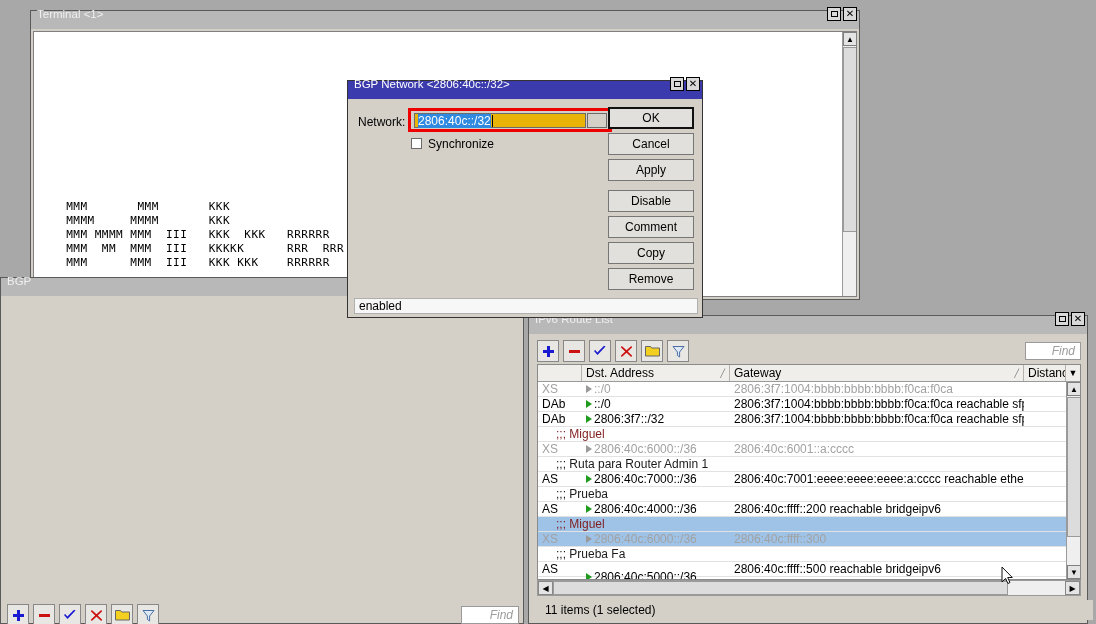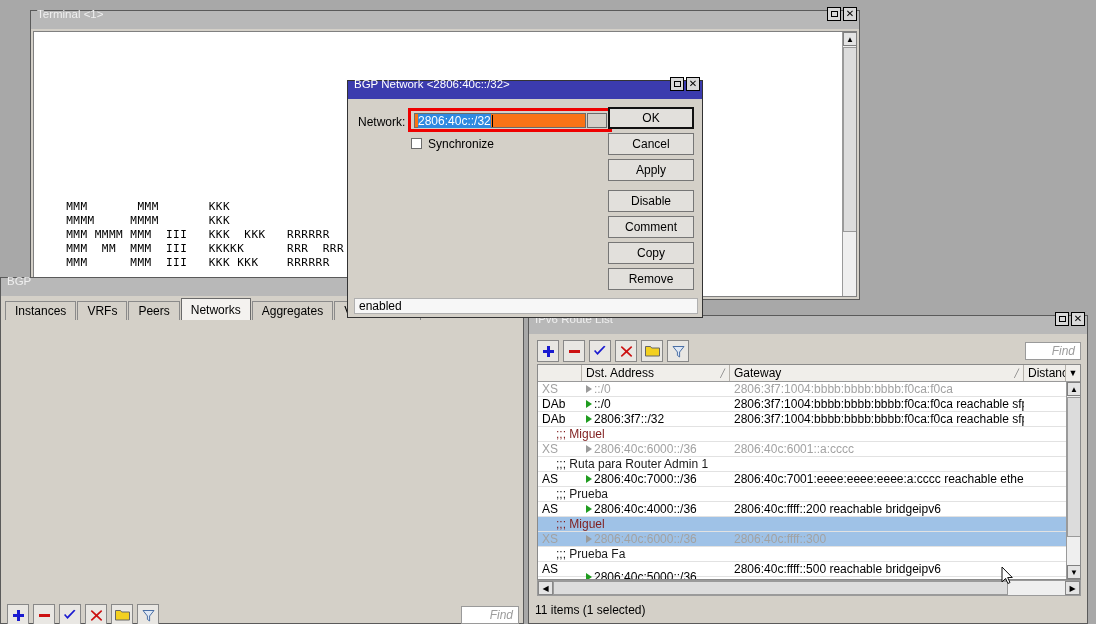--- a/index.html
+++ b/index.html
@@ -88,21 +88,21 @@
   .arr{display:inline-block;width:0;height:0;border-left:6px solid #1f9c1f;
     border-top:4px solid transparent;border-bottom:4px solid transparent;margin-right:2px;}
   .arr.gray{border-left-color:#9a9a9a;}
 
   
   #dlg{left:347px;top:80px;width:356px;height:238px;border:1px solid #333;box-sizing:border-box;
     background:#d4d0c8;}
   #dlg .body{position:absolute;left:0;right:0;top:18px;bottom:0;}
   .lbl{position:absolute;font-size:12px;}
   .redbox{position:absolute;border:3px solid #ee0000;box-sizing:border-box;}
-  .field{position:absolute;background:#f97316;border:1px solid #6b6b6b;box-sizing:border-box;
+  .field{position:absolute;background:#eab308;border:1px solid #6b6b6b;box-sizing:border-box;
     display:flex;align-items:center;padding-left:3px;font-size:12px;}
   .selt{background:#2f8ae0;color:#fff;}
   .caret{display:inline-block;width:1px;height:12px;background:#000;margin-left:1px;}
   .fieldbtn{position:absolute;background:#d4d0c8;border:1px solid #6b6b6b;box-sizing:border-box;}
   .chk{position:absolute;width:11px;height:11px;background:#fff;border:1px solid #6b6b6b;box-sizing:border-box;}
   .dbtn{
     position:absolute;height:22px;background:#e2e0dc;border:1px solid #767676;
     box-sizing:border-box;display:flex;align-items:center;justify-content:center;font-size:12px;
   }
   .dbtn.def{border:2px solid #111;}
@@ -143,40 +143,20 @@
       <div class="thumb" style="top:15px;height:185px;"></div>
     </div>
   </div>
 </div>
 
 <div class="win" id="bgp">
   <div class="titlebar inactive">
     <span class="tbtext">BGP</span>
   </div>
 
-  <div class="tabbar">
-    <div class="tab">
-        <span>Instances</span>
-      </div>
-    <div class="tab">
-        <span>VRFs</span>
-      </div>
-    <div class="tab">
-        <span>Peers</span>
-      </div>
-    <div class="tab sel">
-        <span>Networks</span>
-      </div>
-    <div class="tab">
-        <span>Aggregates</span>
-      </div>
-    <div class="tab">
-        <span>VPN4 Route</span>
-      </div>
-  </div>
 
   <div class="toolbar" style="left:6px;top:326px;">
     <div class="tbutton">
       <svg width="13" height="13" viewBox="0 0 13 13">
           <path d="M5 1h3v4h4v3H8v4H5V8H1V5h4z" fill="#1a1ad0"></path>
         </svg>
     </div>
     <div class="tbutton">
       <svg width="13" height="13" viewBox="0 0 13 13">
           <rect x="1" y="5" width="11" height="3" fill="#cc1111"></rect>
@@ -381,21 +361,21 @@
       <div class="arrow" style="position:absolute;bottom:0;">▼</div>
     </div>
   </div>
 
   <div class="hscroll" style="left:8px;top:264px;width:544px;">
     <div class="ha">◀</div>
     <div class="hthumb" style="width:455px;"></div>
     <div class="ha" style="margin-left:auto;">▶</div>
   </div>
 
-  <div class="statusbar" style="left:2px;top:284px;width:552px;height:20px;background:#d4d0c8;border:none;">
+  <div class="statusbar" style="left:12px;top:284px;width:552px;height:20px;background:#d4d0c8;border:none;">
     <span>11 items (1 selected)</span>
   </div>
 
   <svg class="cursor" style="left:472px;top:250px;" viewBox="0 0 12 19">
     <path d="M1 1l0 15 3.6-3.6 2.3 5.1 2.1-1-2.3-5h4.6z" fill="#fff" stroke="#111" stroke-width="1"></path>
   </svg>
 </div>
 
 <div class="win" id="dlg">
   <div class="titlebar active">

